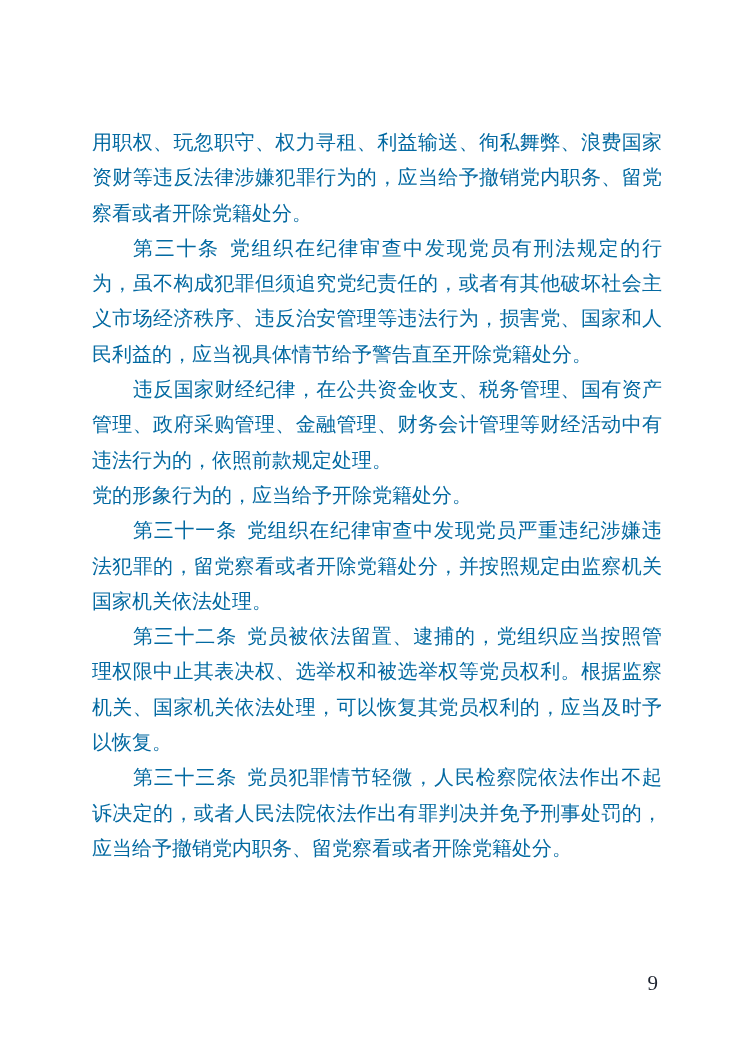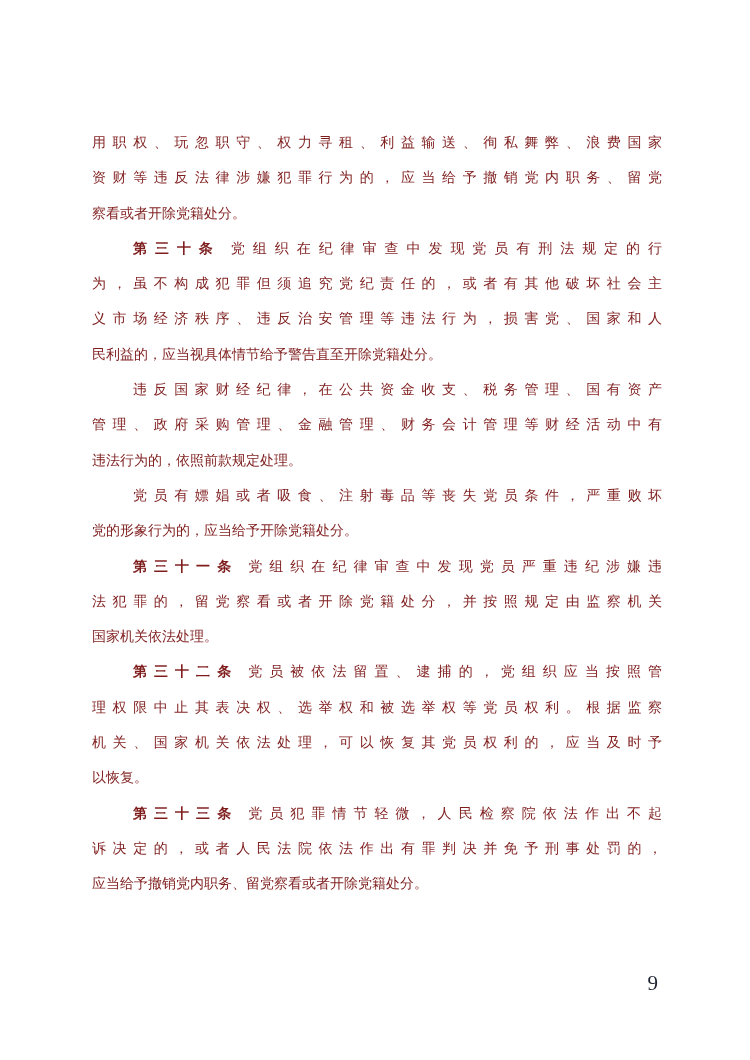--- a/index.html
+++ b/index.html
@@ -20,36 +20,36 @@
     position: absolute;
     left: 92px;
     top: 125px;
     width: 570px;
   }
   .para {
     margin: 0;
     padding: 0;
   }
   .line {
-    font-size: 14px;
+    font-size: 20px;
     line-height: 35.3px;
     height: 35.3px;
     text-align: justify;
     text-align-last: justify;
     white-space: nowrap;
-    color: #7f1d1d;
+    color: #0369a1;
   }
   .line.last {
     text-align-last: left;
   }
   .line.indent {
     padding-left: 41px;
   }
   .term {
-    font-weight: bold;
+    font-weight: normal;
     margin-right: 10px;
   }
   .page-number {
     position: absolute;
     top: 968px;
     right: 92px;
     font-size: 21px;
     line-height: 30px;
     color: #1e2430;
     font-family: "Liberation Serif", "DejaVu Serif", serif;
@@ -70,21 +70,20 @@
         <div class="line">为，虽不构成犯罪但须追究党纪责任的，或者有其他破坏社会主</div>
         <div class="line">义市场经济秩序、违反治安管理等违法行为，损害党、国家和人</div>
         <div class="line last">民利益的，应当视具体情节给予警告直至开除党籍处分。</div>
       </div>
       <div class="para">
         <div class="line indent">违反国家财经纪律，在公共资金收支、税务管理、国有资产</div>
         <div class="line">管理、政府采购管理、金融管理、财务会计管理等财经活动中有</div>
         <div class="line last">违法行为的，依照前款规定处理。</div>
       </div>
       <div class="para">
-        <div class="line indent">党员有嫖娼或者吸食、注射毒品等丧失党员条件，严重败坏</div>
         <div class="line last">党的形象行为的，应当给予开除党籍处分。</div>
       </div>
       <div class="para">
         <div class="line indent"><b class="term">第三十一条</b>党组织在纪律审查中发现党员严重违纪涉嫌违</div>
         <div class="line">法犯罪的，留党察看或者开除党籍处分，并按照规定由监察机关</div>
         <div class="line last">国家机关依法处理。</div>
       </div>
       <div class="para">
         <div class="line indent"><b class="term">第三十二条</b>党员被依法留置、逮捕的，党组织应当按照管</div>
         <div class="line">理权限中止其表决权、选举权和被选举权等党员权利。根据监察</div>

